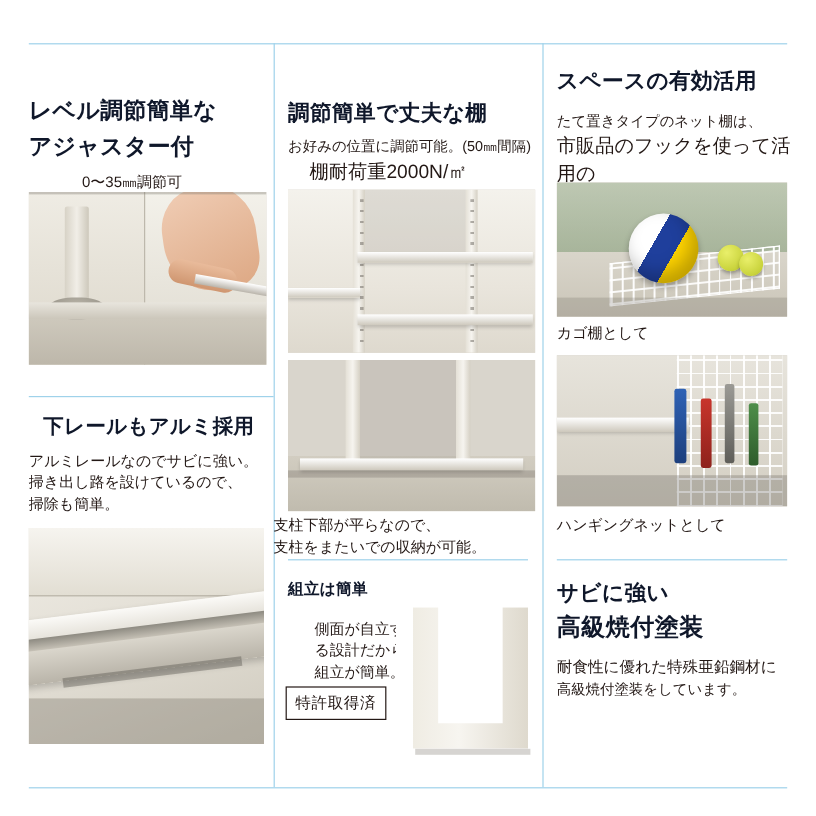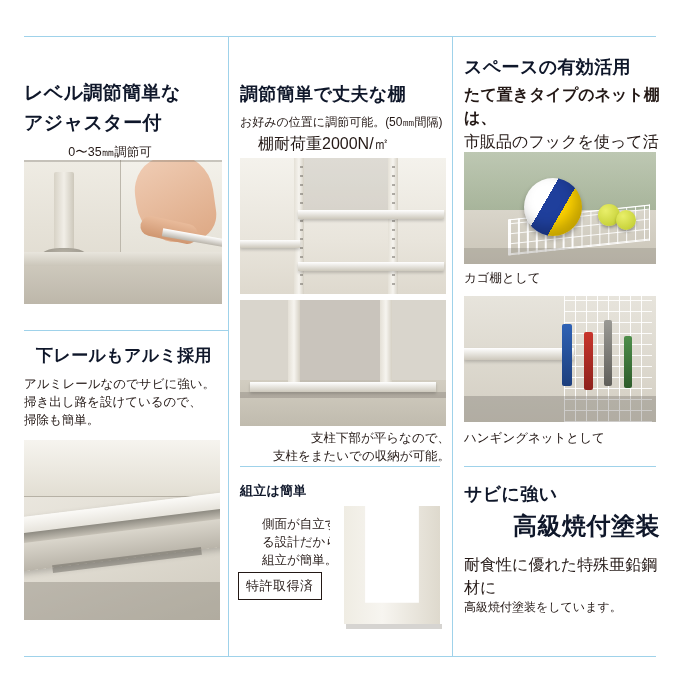--- a/index.html
+++ b/index.html
@@ -285,28 +285,28 @@
   <div class="photo" id="ph-shelf-bottom" style="left:240px; top:300px; width:206px; height:126px;">
     <div class="cab"></div>
     <div class="floor2"></div>
     <div class="divider-v" style="left:48px; top:0; width:12px; height:86px;"></div>
     <div class="divider-v" style="left:140px; top:0; width:12px; height:86px;"></div>
     <div class="shelfline" style="left:10px; top:82px; width:186px; height:10px;"></div>
     <div class="shadowbar" style="left:60px; top:0; width:80px; height:82px; background:rgba(120,114,104,0.16);"></div>
     <div class="shadowbar" style="left:0; top:92px; width:206px; height:6px; background:rgba(90,85,78,0.25);"></div>
   </div>
 
-  <div style="position:absolute; left:244px; top:430px; width:206px;text-align:right;">
+  <div style="position:absolute; left:228px; top:430px; width:206px;">
     <div class="caption">支柱下部が平らなので、</div>
     <div class="caption">支柱をまたいでの収納が可能。</div>
   </div>
 
   <div style="position:absolute; left:464px; top:55px; width:196px;">
     <div class="blue-head" style="font-size:18px;">スペースの有効活用</div>
-    <div class="body-txt" style="margin-top:4px; font-size:16px;font-weight:bold;">たて置きタイプのネット棚は、</div>
+    <div class="body-txt" style="margin-top:14px; font-size:12px;">たて置きタイプのネット棚は、</div>
     <div class="body-txt" style="font-size:16px;">市販品のフックを使って活用の</div>
     <div class="body-txt" style="font-size:12px;">幅が広がります。</div>
   </div>
 
   <div class="photo" id="ph-net" style="left:464px; top:152px; width:192px; height:112px;">
     <div class="wallbg"></div>
     <div class="greenwall"></div>
     <div class="netshelf" style="left:44px; top:60px; width:140px; height:34px; transform:skewY(-6deg);"></div>
     <div class="ball" style="left:60px; top:26px; width:58px; height:58px;"></div>
     <div class="tennisball" style="left:134px; top:52px; width:22px; height:22px;"></div>
@@ -346,18 +346,18 @@
   <div class="badge" style="left:238px; top:572px;">特許取得済</div>
 
   <div class="photo" id="ph-frame" style="left:330px; top:500px; width:120px; height:132px; background:#ffffff;">
     <div class="bg"></div>
     <div class="u-outer"></div>
     <div class="shadowbar" style="left:16px; top:124px; width:96px; height:5px; background:rgba(120,114,104,0.3);"></div>
   </div>
 
   <div style="position:absolute; left:464px; top:482px; width:196px;">
     <div class="blue-head" style="font-size:18px;">サビに強い</div>
-    <div class="blue-head" style="font-size:24px; margin-top:4px;text-align:right;">高級焼付塗装</div>
-    <div class="body-txt" style="margin-top:10px; font-size:16px;">耐食性に優れた特殊亜鉛鋼材に</div>
+    <div class="blue-head" style="font-size:20px; margin-top:4px;">高級焼付塗装</div>
+    <div class="body-txt" style="margin-top:10px; font-size:13px;">耐食性に優れた特殊亜鉛鋼材に</div>
     <div class="body-txt" style="font-size:12px;">高級焼付塗装をしています。</div>
   </div>
 
 </div>
 
 </body></html>

